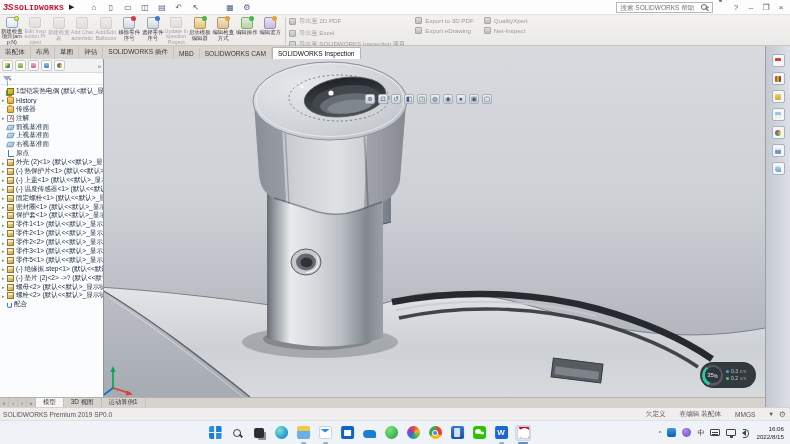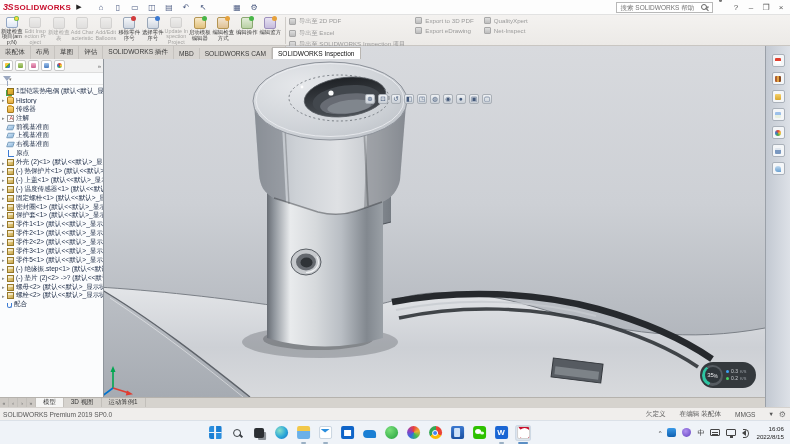--- a/index.html
+++ b/index.html
@@ -6,21 +6,21 @@
   html,body { background:#888; }
   #app {
     position:relative; width:790px; height:444px; overflow:hidden;
     font-family:"Liberation Sans","DejaVu Sans",sans-serif;
     background:#fde047; font-size:7px; color:#333;
   }
   
   #titlebar { position:absolute; left:0; top:0; width:790px; height:15px; background:#fdfdfd; border-bottom:1px solid #e2e2e2; display:flex; align-items:center; }
   .logo { display:flex; align-items:center; margin-left:3px; }
   .logo-3s { color:#c8102e; font-weight:bold; font-style:italic; font-size:9px; letter-spacing:-0.5px; }
-  .logo-txt { color:#c8102e; font-weight:bold; font-size:8px; margin-left:1px; letter-spacing:0.2px; }
+  .logo-txt { color:#c8102e; font-weight:bold; font-size:8px; margin-left:1px; letter-spacing:0.2px;font-family:Liberation Mono, monospace; }
   .logo-arrow { font-size:7px; color:#222; margin-left:5px; }
   #qa-bar { display:flex; align-items:center; margin-left:14px; gap:6px; }
   .qa { width:11px; height:11px; display:flex; align-items:center; justify-content:center; font-size:8px; color:#4a5a80; }
   .caret { font-size:5px; color:#777; margin-left:-4px; }
   #doc-title { position:absolute; left:0; right:0; text-align:center; font-size:7.5px; color:#444; pointer-events:none; }
   #tb-right { margin-left:auto; display:flex; align-items:center; gap:5px; padding-right:4px; }
   #search-box { display:flex; align-items:center; border:1px solid #b8b8b8; background:#fff; height:11px; padding:0 3px; gap:3px; }
   #search-box input { border:none; outline:none; width:78px; font-size:6.5px; color:#666; font-family:inherit; }
   .mini-ico { width:8px; height:8px; position:relative; }
   .mag { width:6px; height:6px; border:1.2px solid #666; border-radius:50%; position:relative; }

